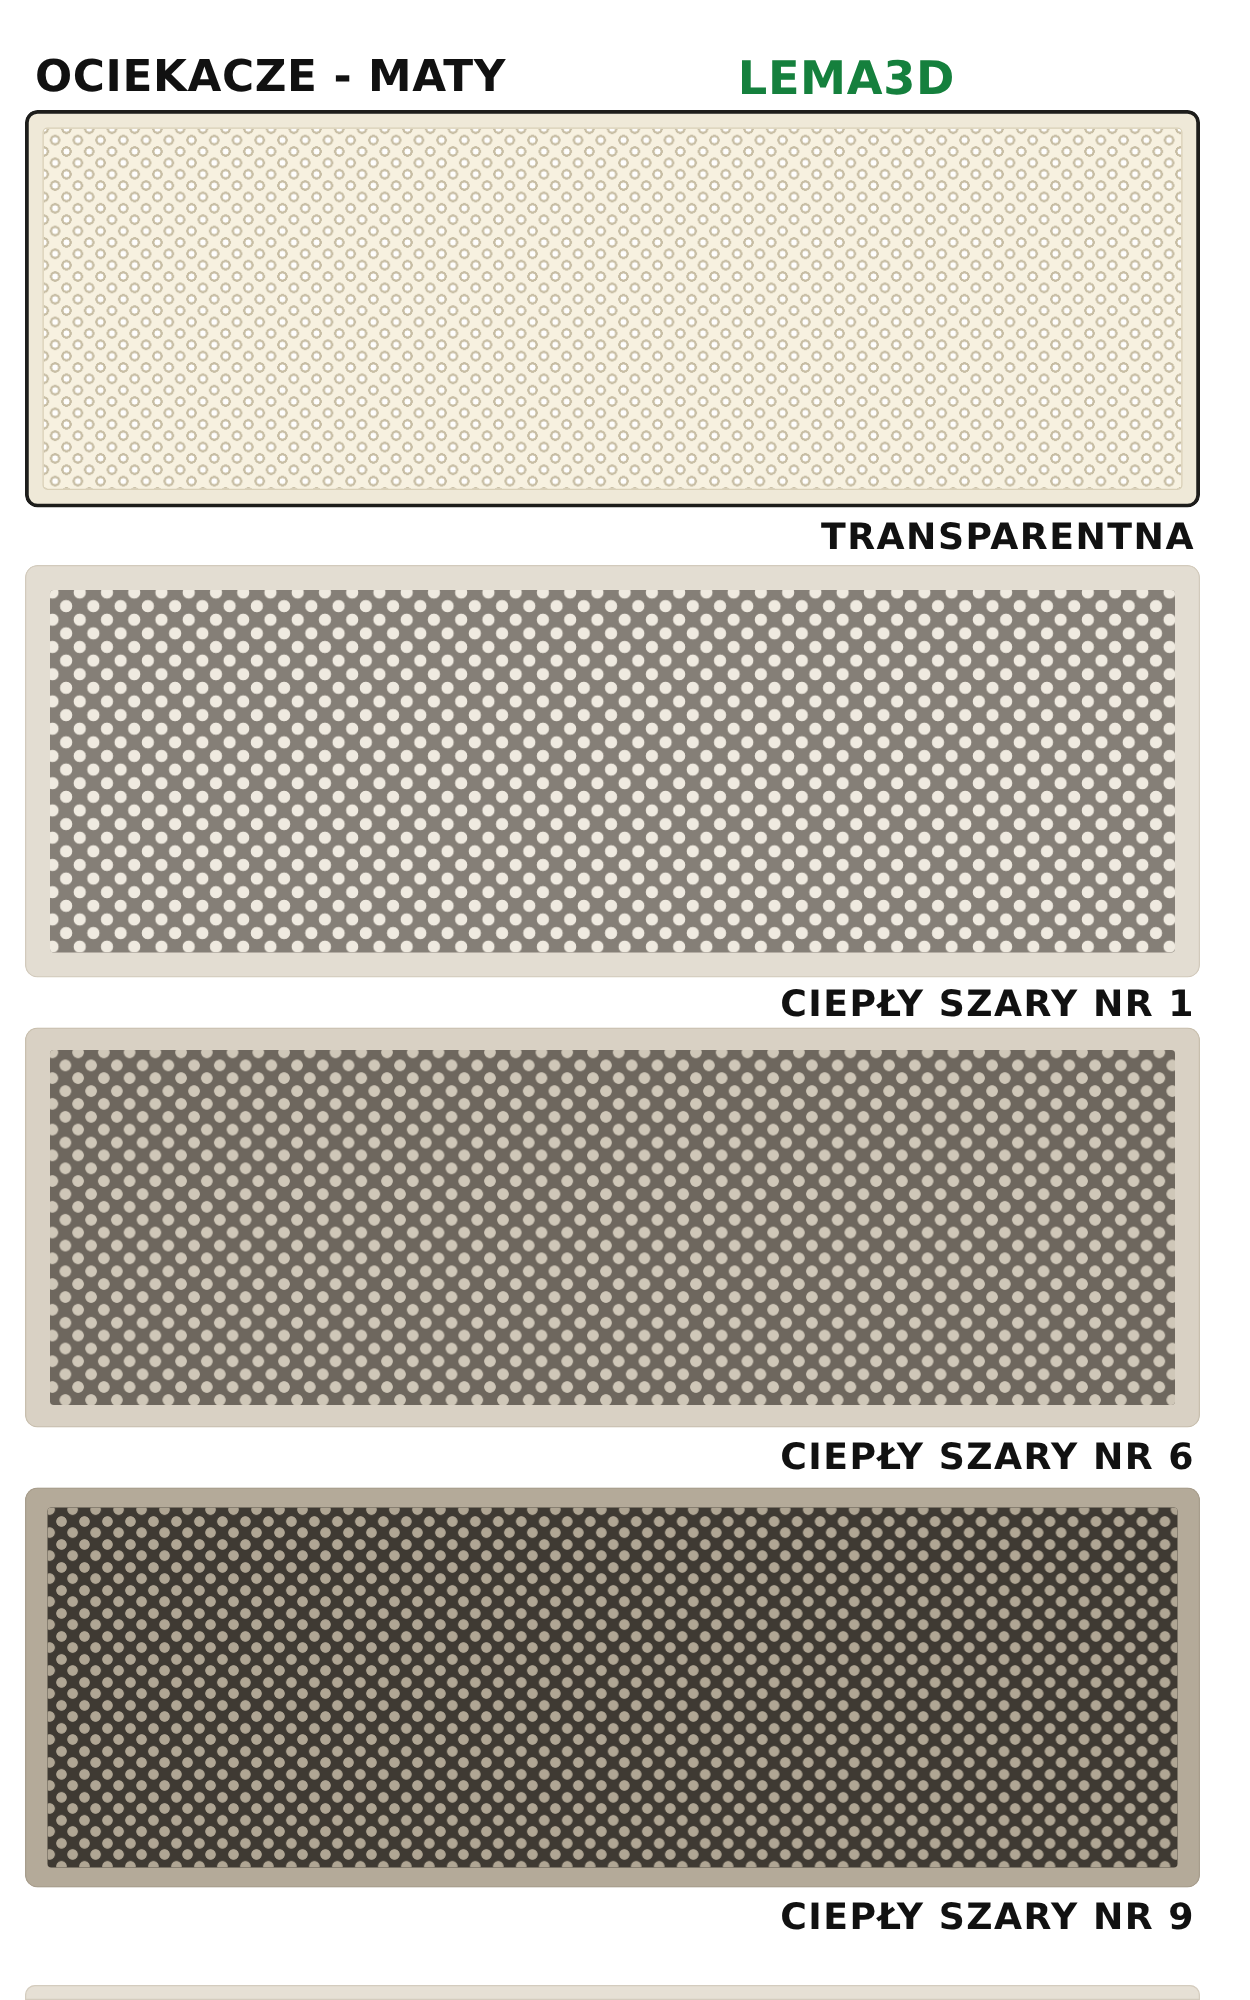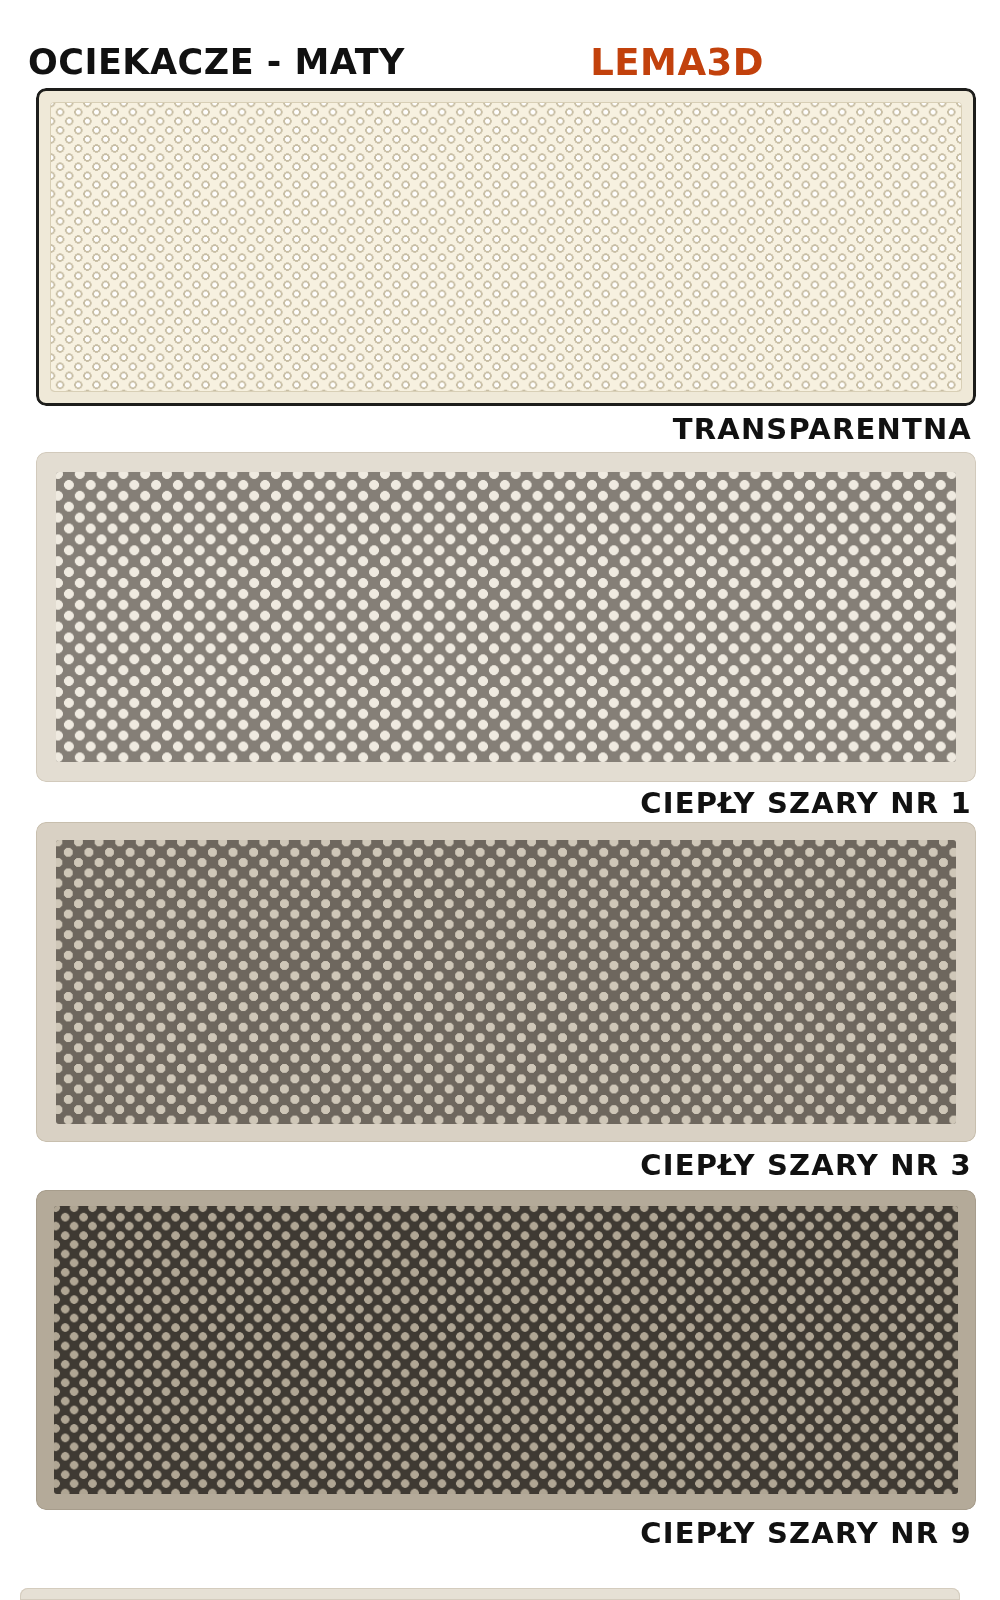--- a/index.html
+++ b/index.html
@@ -38,28 +38,28 @@
     font-size: 35px;
     font-weight: 800;
     letter-spacing: 0.5px;
     color: #111111;
     white-space: nowrap;
   }
   .title-right {
     font-size: 37px;
     font-weight: 800;
     letter-spacing: 0.5px;
-    color: #c2410c;
+    color: #15803d;
     white-space: nowrap;
   }
 
   
   .mat-block {
     position: absolute;
-    left: 36px;
+    left: 20px;
     width: 940px;
   }
   .mat {
     position: relative;
     width: 940px;
     box-sizing: border-box;
     border-radius: 10px;
     overflow: hidden;
   }
   .mat .frame {
@@ -214,21 +214,21 @@
     <div class="caption" style="margin-top: 4px; text-align: right;">CIEPŁY SZARY NR 1</div>
   </div>
 
   <div class="mat-block" id="mat-szary4" style="top: 822px;">
     <div class="mat">
       <div class="frame"></div>
       <div class="inner">
         <div class="dots"></div>
       </div>
     </div>
-    <div class="caption" style="margin-top: 6px;">CIEPŁY SZARY NR 3</div>
+    <div class="caption" style="margin-top: 6px;">CIEPŁY SZARY NR 6</div>
   </div>
 
   <div class="mat-block" id="mat-szary8" style="top: 1190px;">
     <div class="mat">
       <div class="frame"></div>
       <div class="inner">
         <div class="dots"></div>
       </div>
     </div>
     <div class="caption" style="margin-top: 6px;">CIEPŁY SZARY NR 9</div>

